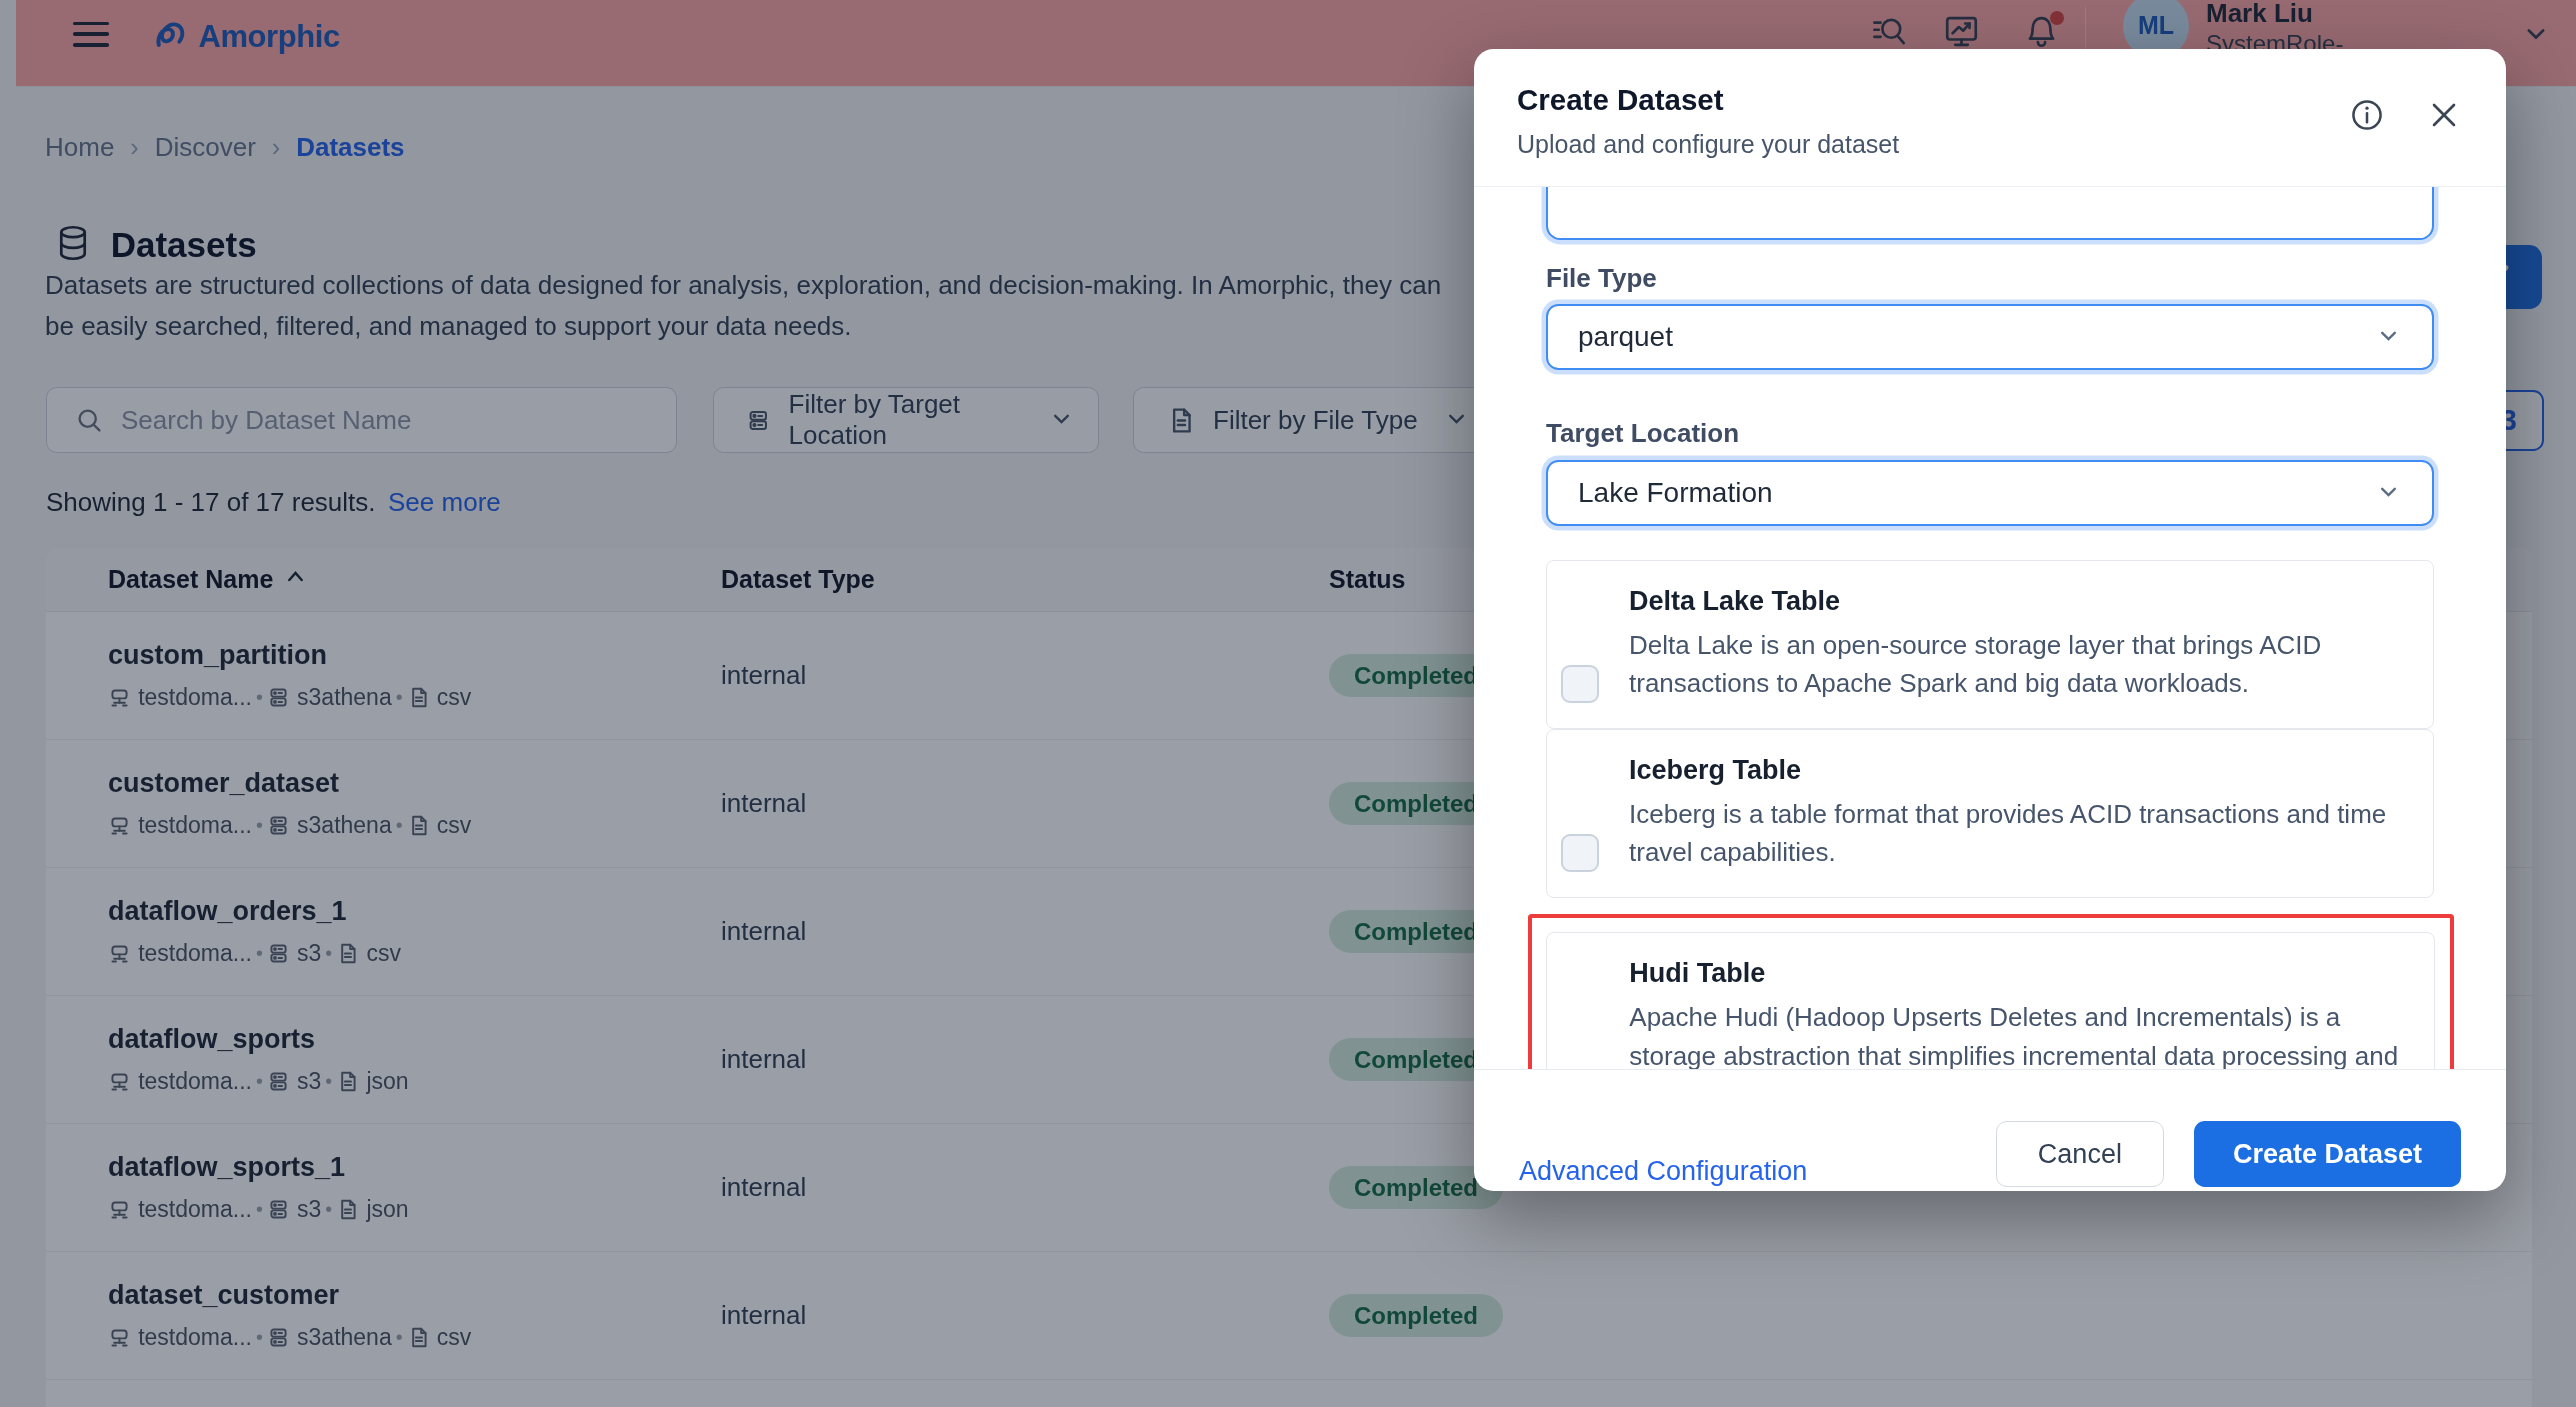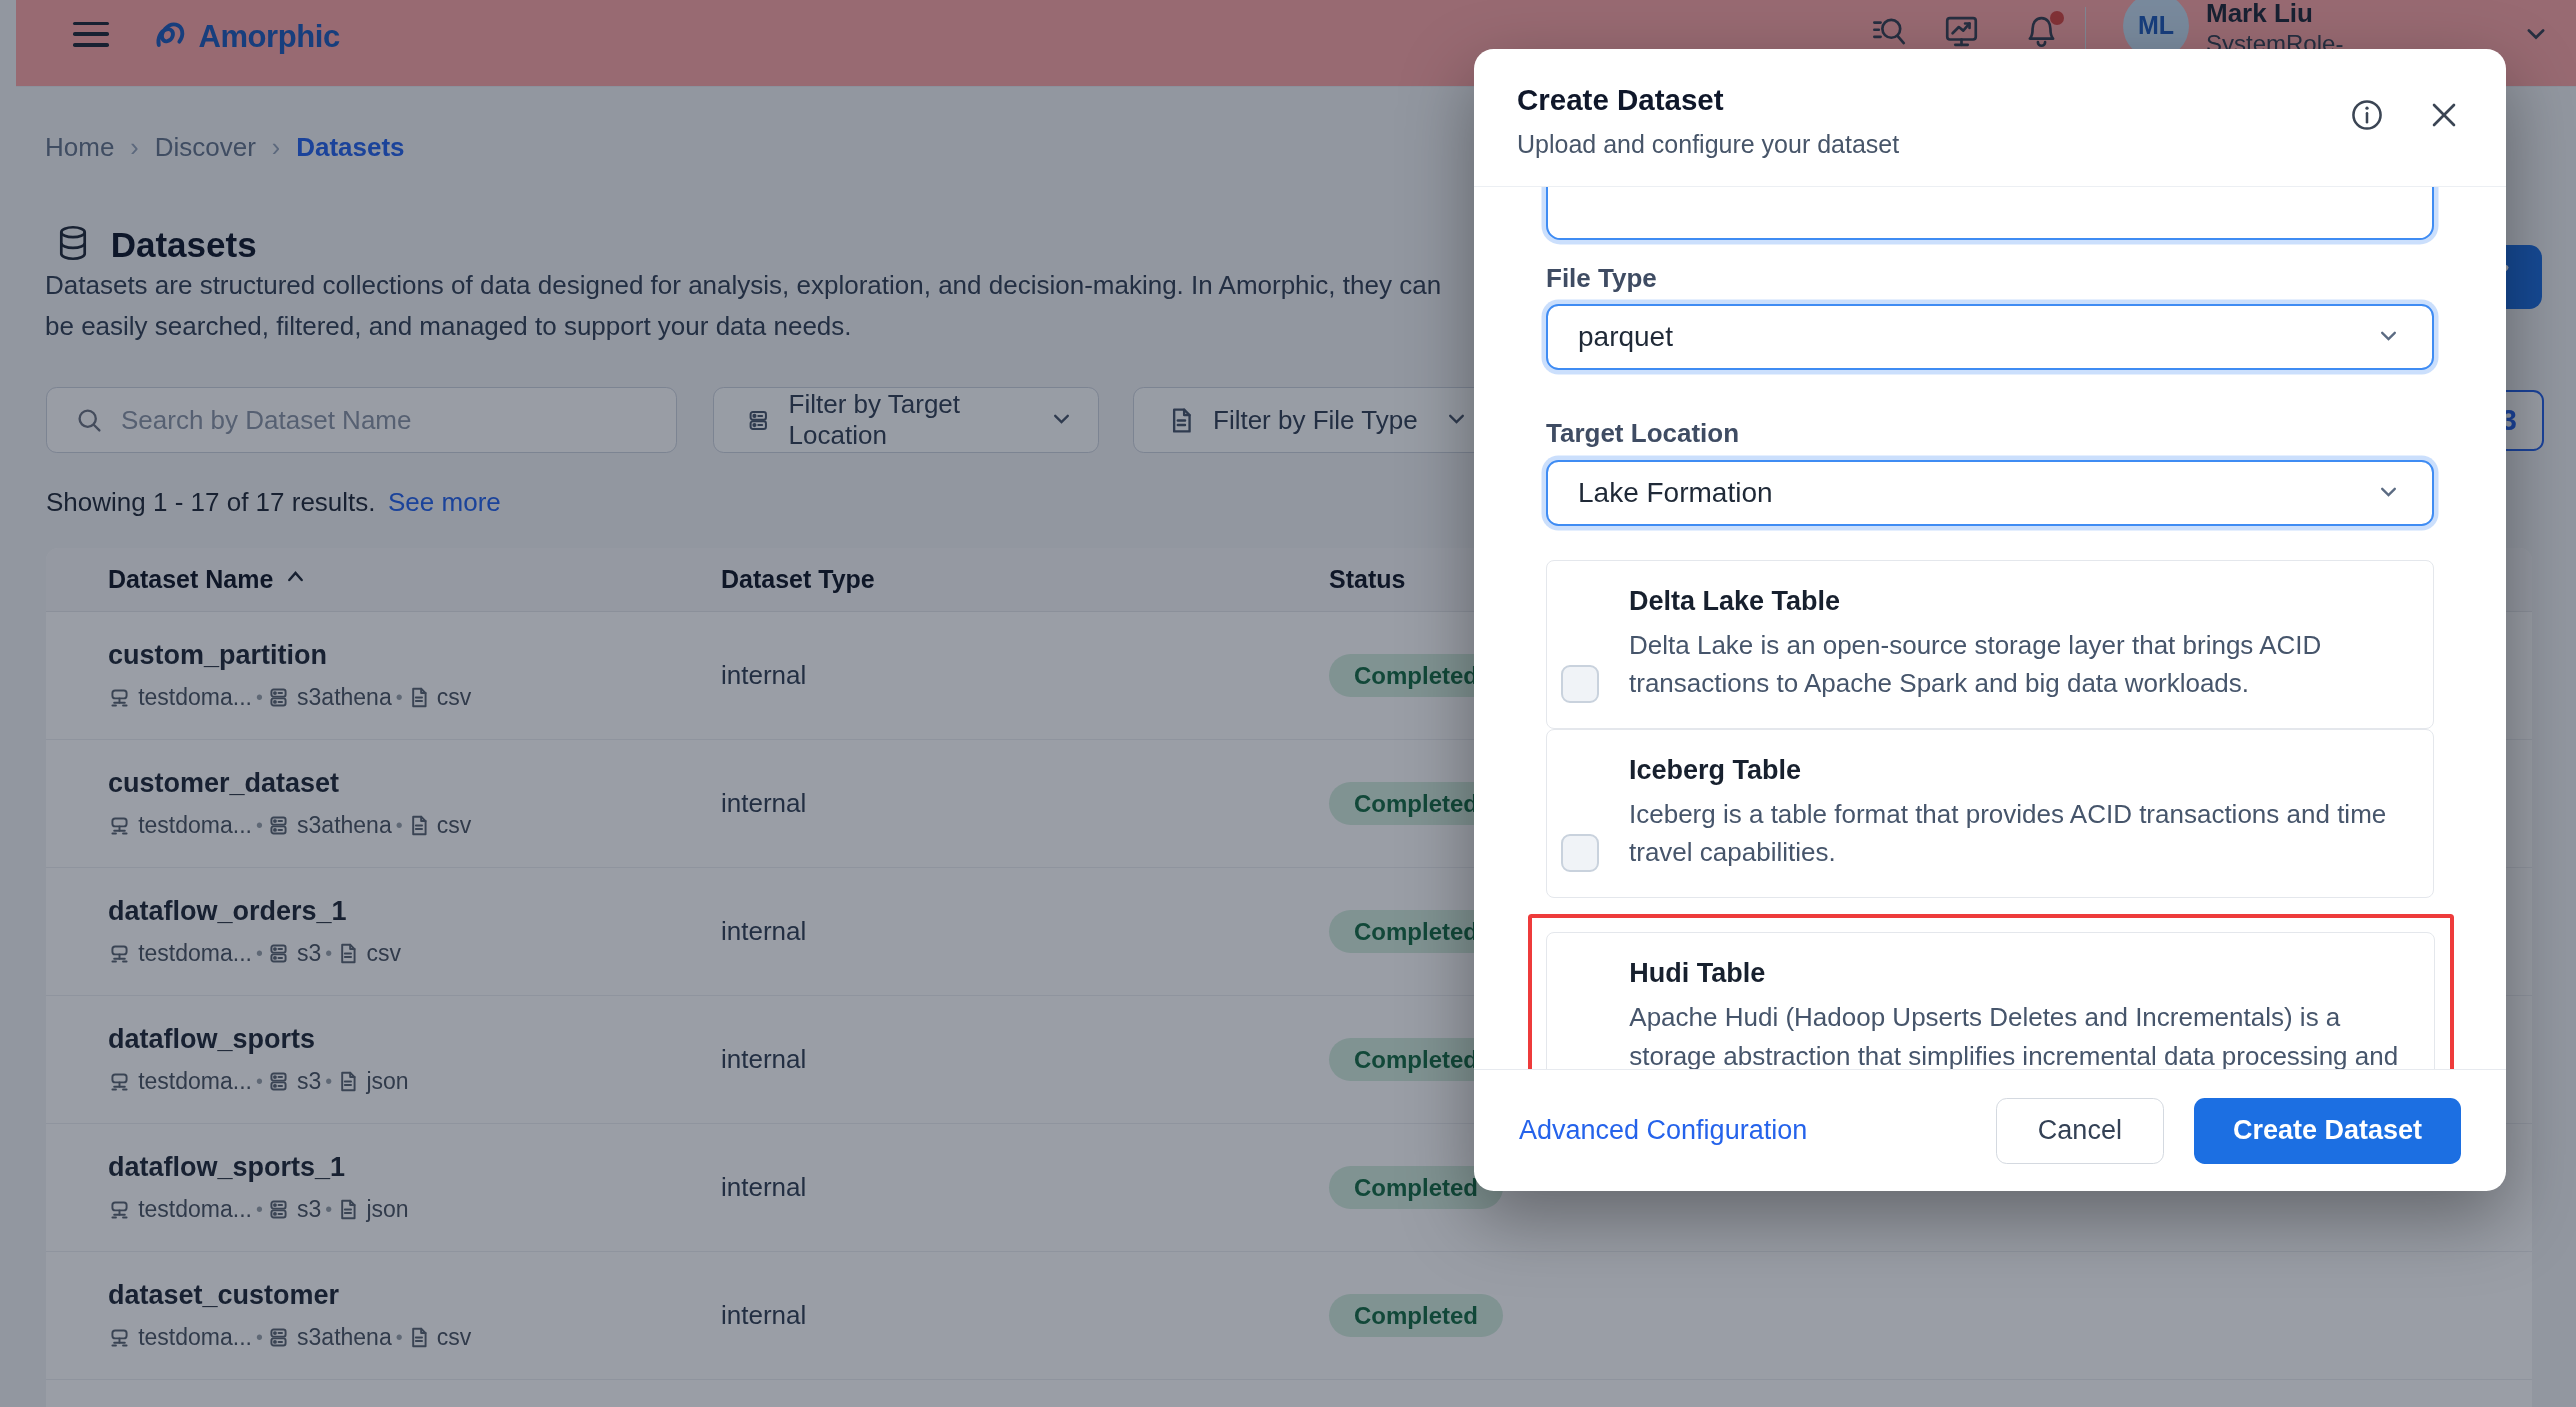--- a/index.html
+++ b/index.html
@@ -113,21 +113,21 @@
   .cb svg{width:23px;height:23px;display:none;}
   .cb.checked{background:#1b74e4;border-color:#1b74e4;}
   .cb.checked svg{display:block;}
   .card-text{flex:1;}
   .card-title{font-size:27px;font-weight:700;color:#17202e;margin-bottom:9px;}
   .card-desc{font-size:26px;color:#46556b;line-height:1.48;max-width:823px;}
   .hudi-wrap{margin:16px -19.7px 0 -18px;border:4.5px solid #ee3b3b;border-radius:3.6px;padding:14.3px;}
   .config-row{margin-top:22px;display:flex;align-items:flex-start;gap:23px;font-size:20px;}
   .config-label{color:#9aa5b5;}
   .config-link{color:#2563eb;font-weight:700;cursor:pointer;}
-  .m-footer{height:122px;border-top:0.9px solid #e7eaef;display:flex;align-items:center;padding:4px 45px;box-sizing:border-box;}
+  .m-footer{height:122px;border-top:0.9px solid #e7eaef;display:flex;align-items:flex-end;padding:4px 45px;box-sizing:border-box;}
   .adv-link{font-size:27px;color:#2563eb;cursor:pointer;}
   .f-spacer{flex:1;}
   .btn{height:66px;border-radius:10.7px;font-size:27px;display:inline-flex;align-items:center;justify-content:center;
     box-sizing:border-box;cursor:pointer;font-family:"Liberation Sans", sans-serif;}
   .btn-cancel{padding:0 41px;background:#fff;border:1.3px solid #d4d9e0;color:#334155;margin-right:30px;}
   .btn-primary{padding:0 39px;background:#1c6fe2;border:none;color:#ffffff;font-weight:700;}
 </style>
 </head>
 <body>
 

